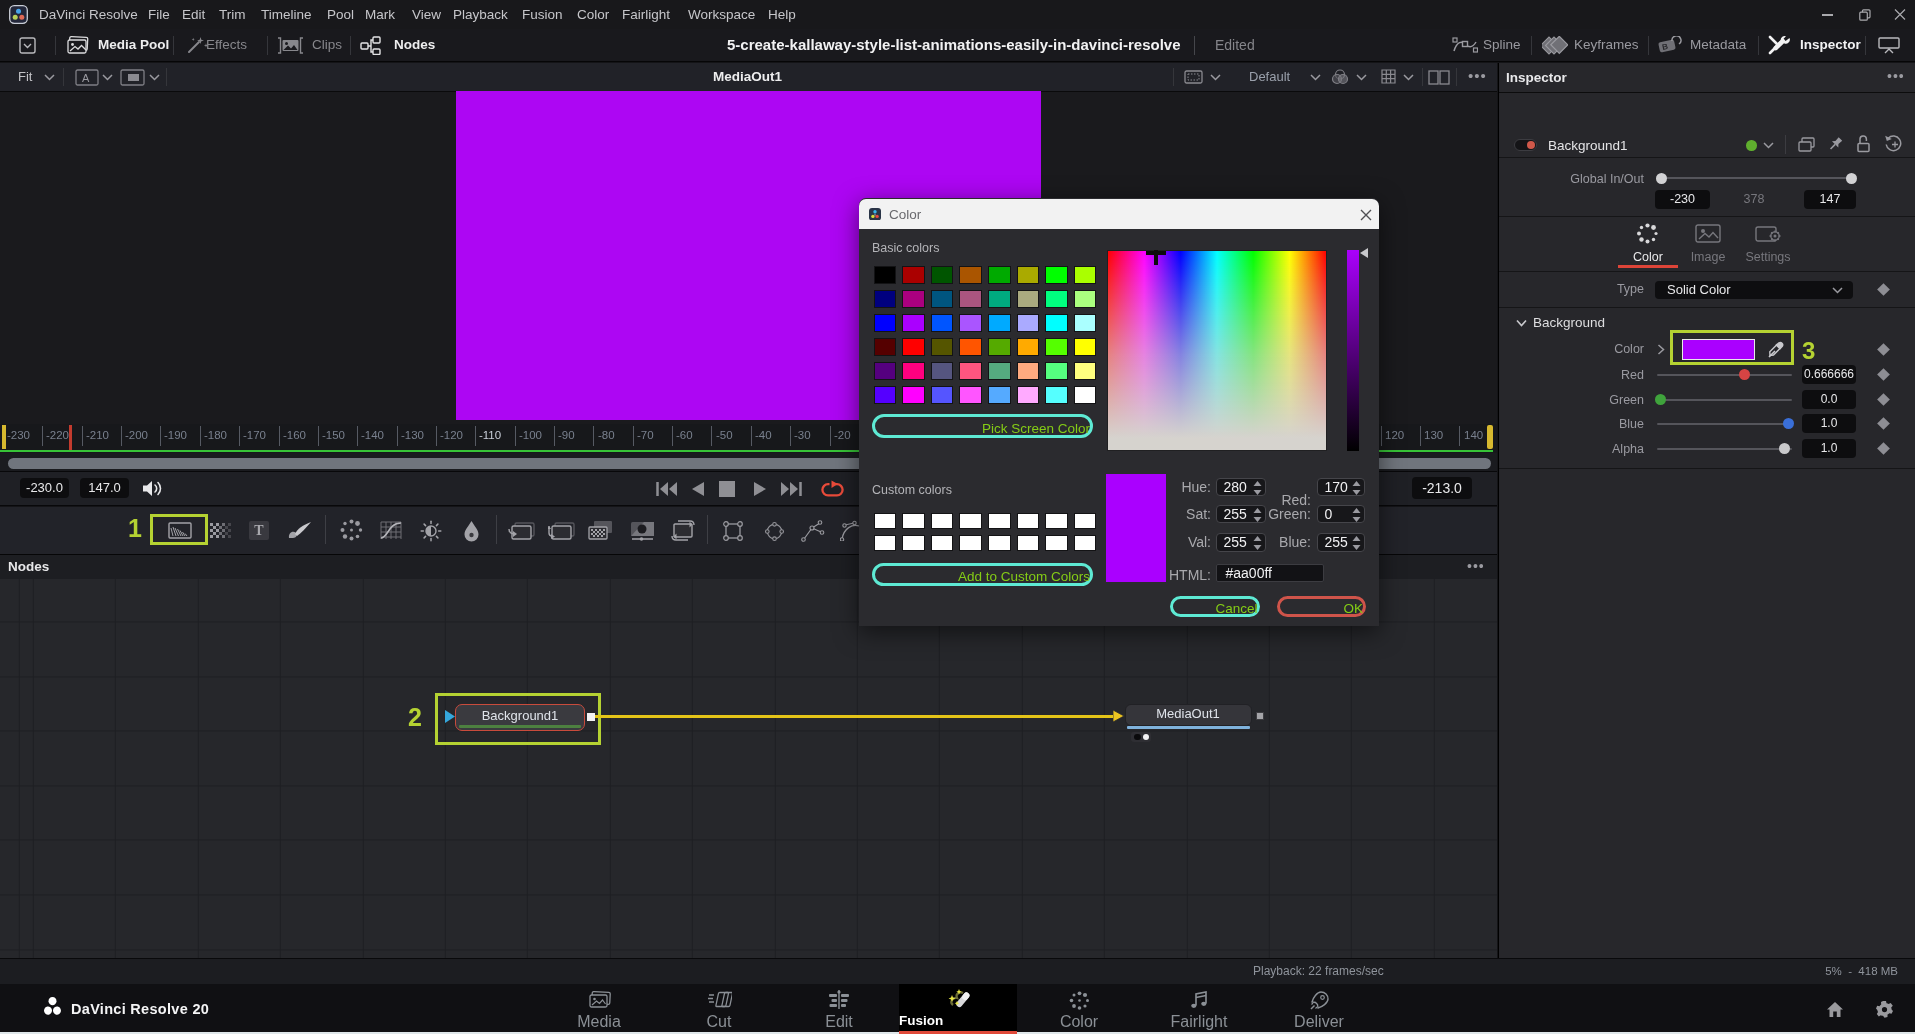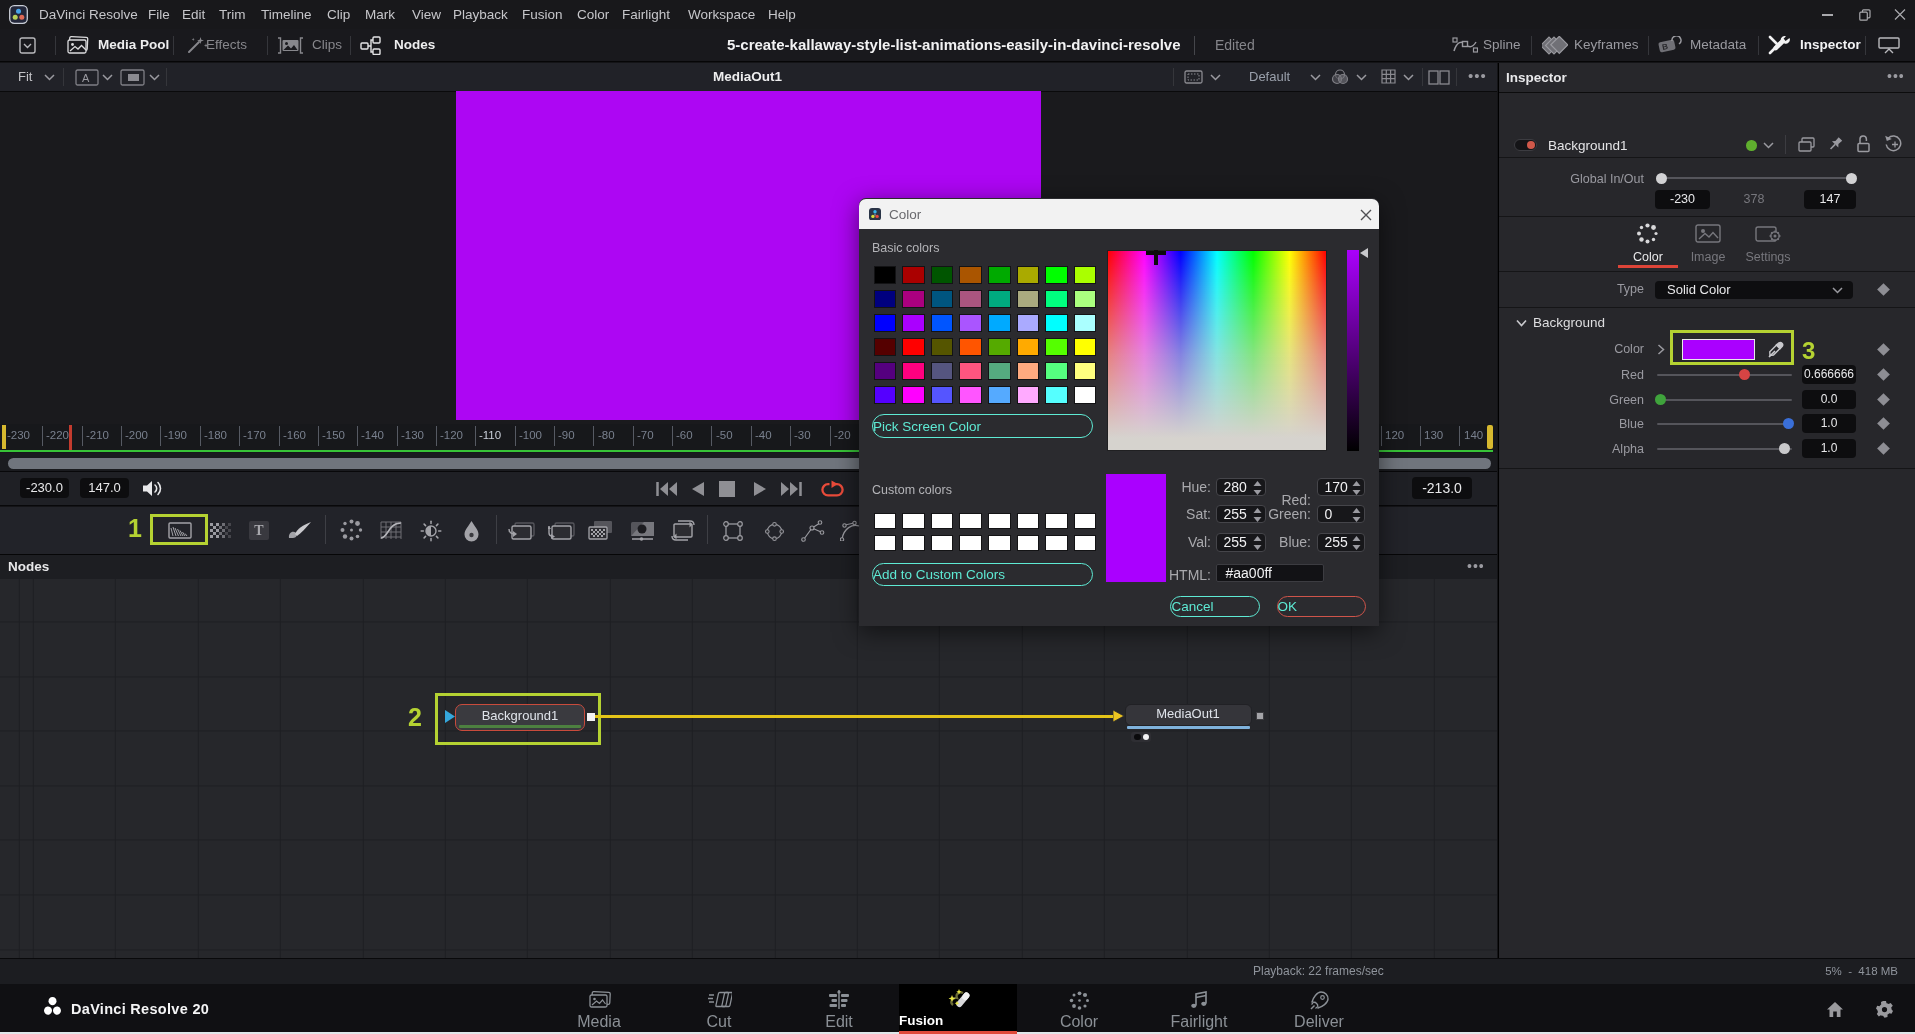--- a/index.html
+++ b/index.html
@@ -51,42 +51,42 @@
 .irow-sep { position:absolute; left:0; width:417px; height:1px; background:#151517; }
 .ilabel { position:absolute; color:#9a9aa1; font-size:12.5px; text-align:right; }
 .diamond { position:absolute; width:9px; height:9px; background:#8e8e94; transform:rotate(45deg); }
 .trk { position:absolute; height:2px; background:#55555b; border-radius:1px; }
 .knob { position:absolute; width:11px; height:11px; border-radius:50%; }
 
 #dialog { position:absolute; left:859px; top:198px; width:520px; height:428px; background:#2b2b2f; box-shadow:0 6px 24px rgba(0,0,0,0.55); border-radius:7px 7px 0 0; }
 #dlg-title { position:absolute; left:0; top:0.5px; width:520px; height:30px; background:#f2f2f2; border-radius:7px 7px 0 0; }
 .swatch { position:absolute; width:22.7px; height:18.5px; border:1.5px solid #131315; }
 .cswatch { position:absolute; width:22.7px; height:16px; background:#fff; border:1.5px solid #131315; }
-.pillbtn { position:absolute; border:1px solid #5eead4; border-radius:12px; color:#5eead4; font-size:13.5px; text-align:left; }
+.pillbtn { position:absolute; border:3px solid #5eead4; border-radius:12px; color:#84cc16; font-size:13.5px; text-align:right; }
 .spinbox { position:absolute; width:50px; height:18.6px; background:#17171a; border:1px solid #45454a; border-radius:4px; color:#f0f0f2; font-size:14px; }
 .spinbox .sv { position:absolute; left:7px; right:14px; top:0; height:17px; line-height:17px; text-align:left; }
 .spinlabel { position:absolute; color:#a9a9ad; font-size:14px; text-align:right; }
 .spinarrows { position:absolute; right:3px; top:2px; width:9px; height:14px; }
 </style>
 </head>
 <body>
 <div id="app">
   <div id="menubar">
     <svg class="abs" style="left:9px;top:5px" width="19" height="19" viewBox="0 0 19 19">
         <rect x="0.7" y="0.7" width="17.6" height="17.6" rx="4.5" fill="#23273a" stroke="#c9cdd6" stroke-width="1.3"></rect>
         <circle cx="9.5" cy="6.3" r="2.5" fill="#47a5e8"></circle>
         <circle cx="6.2" cy="12.2" r="2.5" fill="#b7cf58"></circle>
         <circle cx="12.8" cy="12.2" r="2.5" fill="#e06a56"></circle>
       </svg>
     <span class="mi" style="left:39px">DaVinci Resolve</span>
     <span class="mi" style="left:148px">File</span>
     <span class="mi" style="left:182px">Edit</span>
     <span class="mi" style="left:219px">Trim</span>
     <span class="mi" style="left:261px">Timeline</span>
-    <span class="mi" style="left:327px">Clip</span>
+    <span class="mi" style="left:327px">Pool</span>
     <span class="mi" style="left:365px">Mark</span>
     <span class="mi" style="left:412px">View</span>
     <span class="mi" style="left:453px">Playback</span>
     <span class="mi" style="left:522px">Fusion</span>
     <span class="mi" style="left:577px">Color</span>
     <span class="mi" style="left:622px">Fairlight</span>
     <span class="mi" style="left:688px">Workspace</span>
     <span class="mi" style="left:768px">Help</span>
     <div class="abs" style="left:1822px;top:14px;width:11px;height:1.6px;background:#a9a9ad"></div>
     <svg class="abs" style="left:1859px;top:9px" width="12" height="12" viewBox="0 0 12 12">

